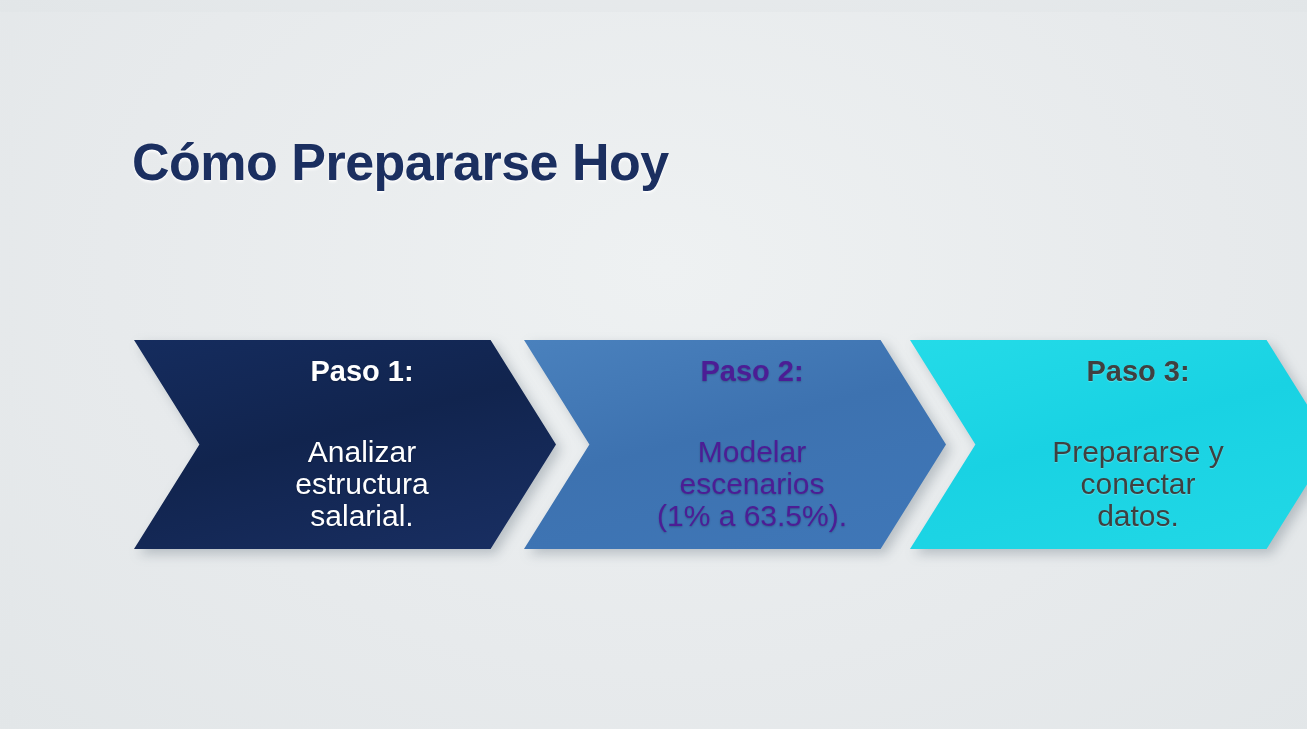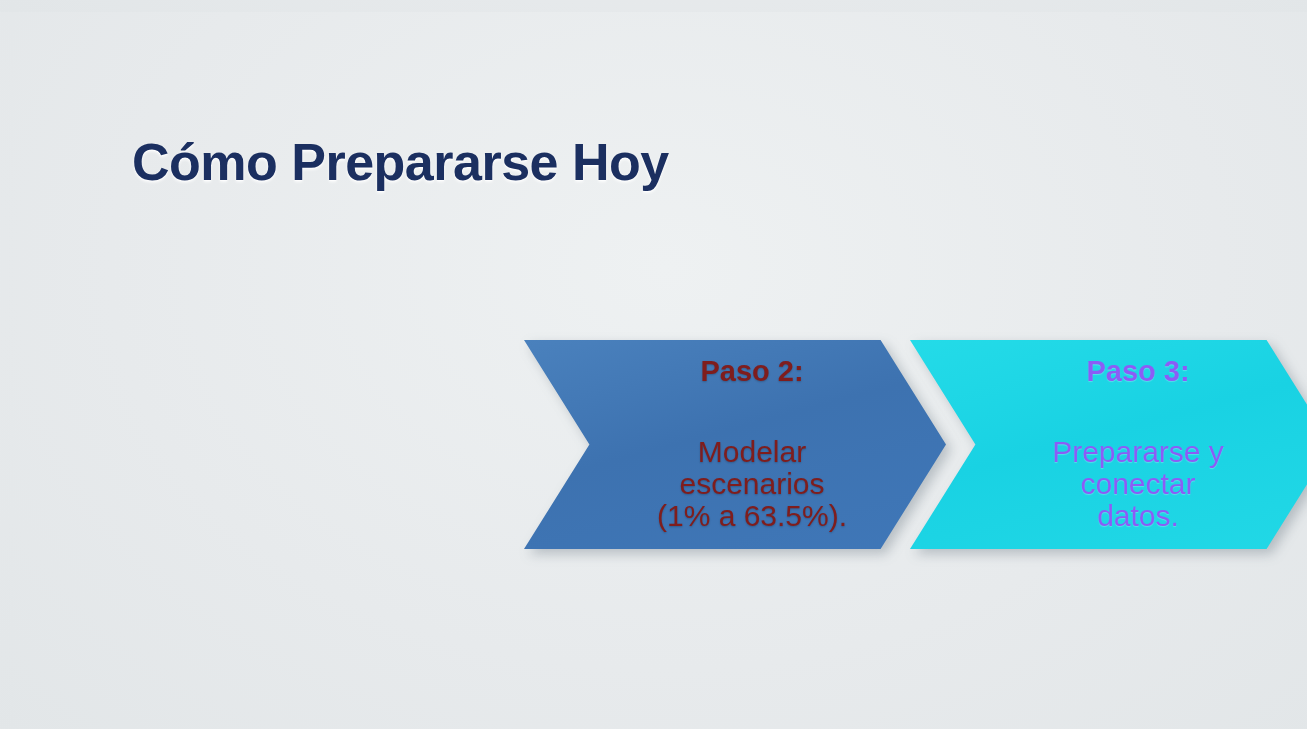--- a/index.html
+++ b/index.html
@@ -93,41 +93,50 @@
   #chev-1 .chevron-shape {
     background: linear-gradient(165deg, #152c5e 0%, #11244e 45%, #192f63 100%);
   }
   #chev-1 .chevron-label { color: #ffffff; }
 
   
   #chev-2 { left: 434px; width: 446px; }
   #chev-2 .chevron-shape {
     background: linear-gradient(165deg, #4a81bd 0%, #3d72b0 45%, #3f77b8 100%);
   }
-  #chev-2 .chevron-label { color: #7f1d1d; text-align: center; }
+  #chev-2 .chevron-label { color: #4c1d95; text-align: center; }
 
   
   #chev-3 { left: 820px; width: 446px; }
   #chev-3 .chevron-shape {
     background: linear-gradient(165deg, #24dbe8 0%, #19d2e3 45%, #22d8e6 100%);
   }
   #chev-3 .chevron-label {
-    color: #8b5cf6;
+    color: #404040;
     text-shadow: 0 1px 1px rgba(255,255,255,0.25);
   }
 </style>
 </head>
 <body>
 
 <div class="slide">
 
   <h1 class="slide-title">Cómo Prepararse Hoy</h1>
 
   <div class="chevron-row">
 
+    <div class="chevron" id="chev-1">
+      <div class="chevron-shape"></div>
+      <div class="chevron-label">
+        <span class="chevron-step">Paso 1:</span>
+        <span class="chevron-desc">Analizar
+estructura
+salarial.</span>
+      </div>
+    </div>
 
     <div class="chevron" id="chev-2">
       <div class="chevron-shape"></div>
       <div class="chevron-label">
         <span class="chevron-step">Paso 2:</span>
         <span class="chevron-desc">Modelar
 escenarios
 (1% a 63.5%).</span>
       </div>
     </div>

